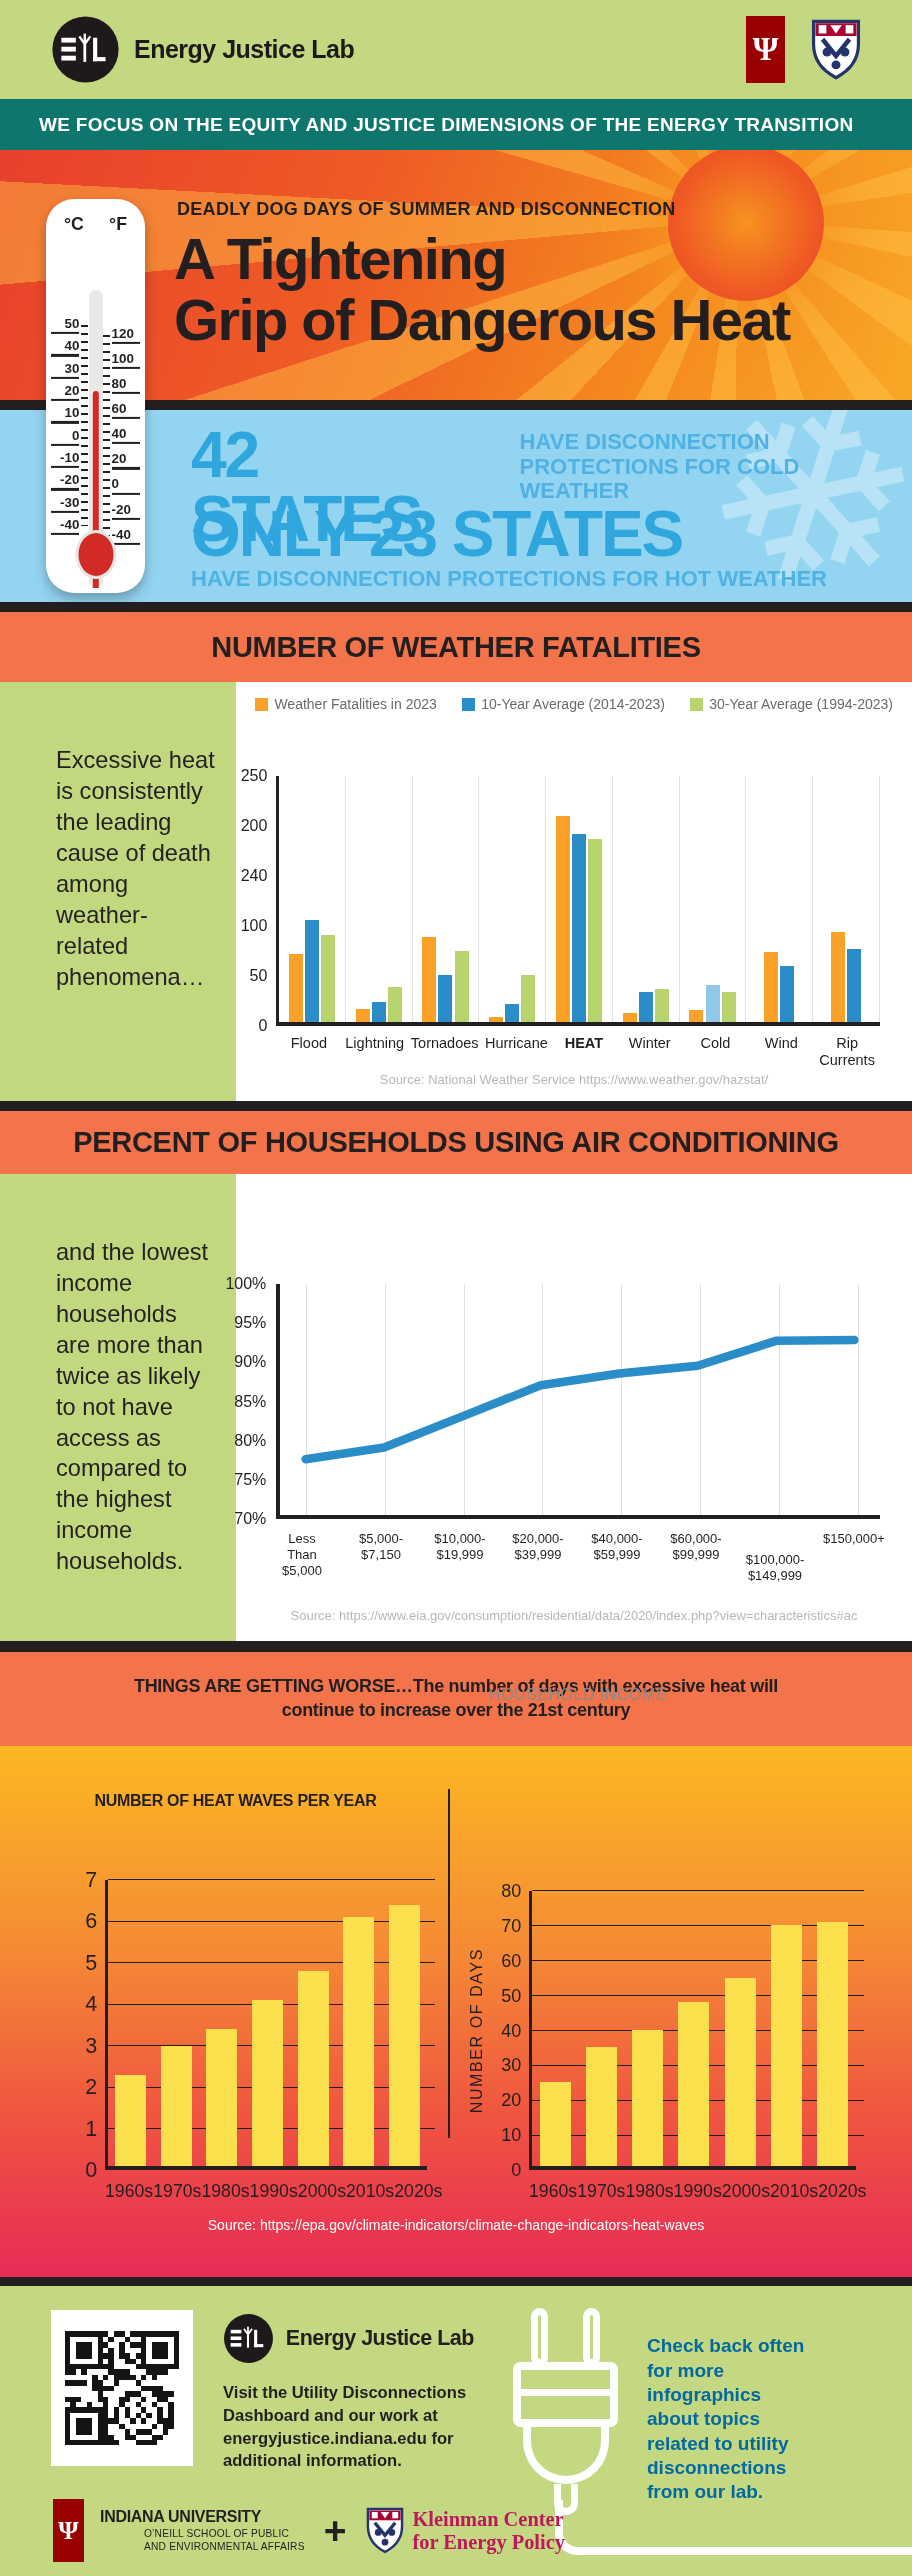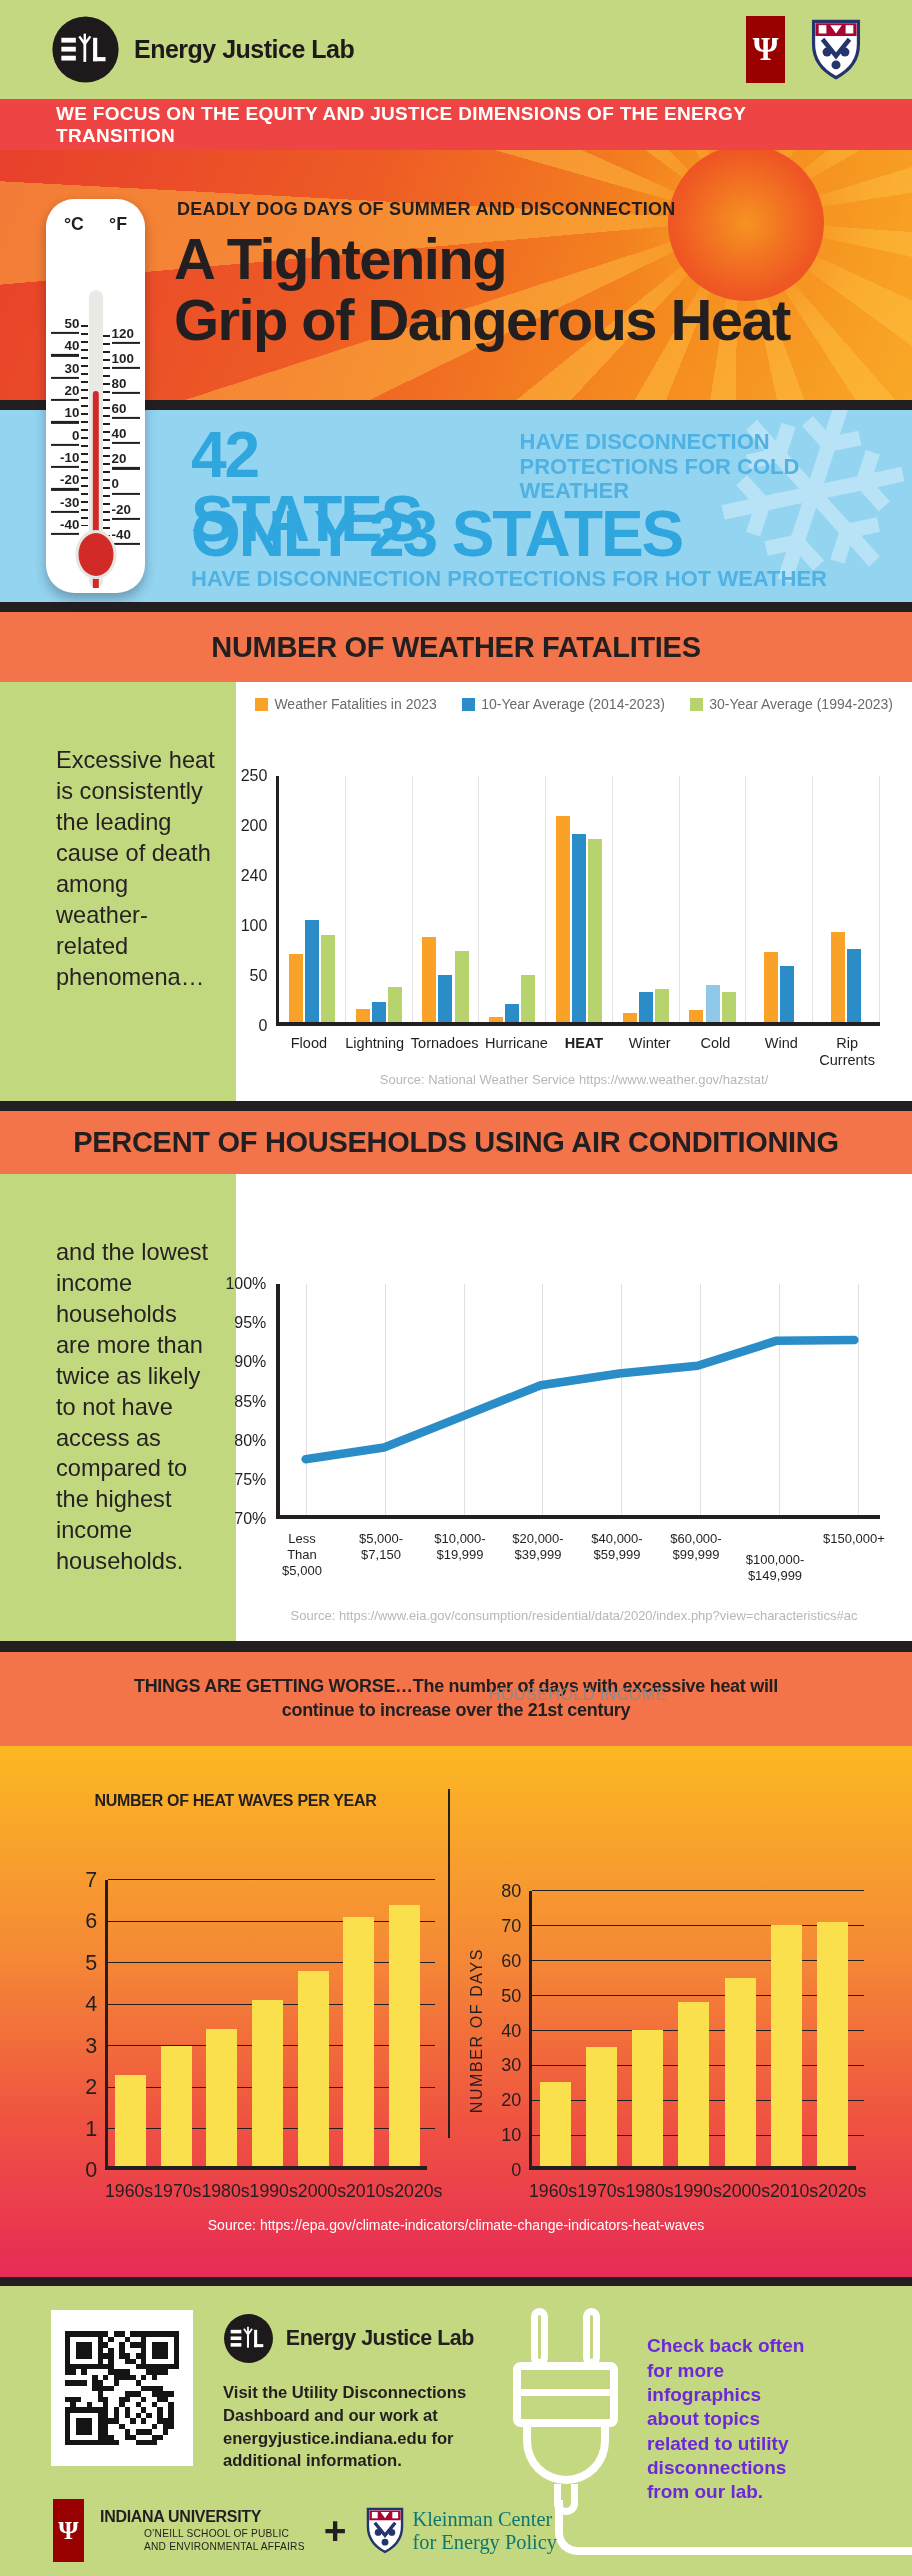--- a/index.html
+++ b/index.html
@@ -10,21 +10,21 @@
   .topbar{height:99px;background:#C4D882;display:flex;align-items:center;justify-content:space-between;padding:0 51px;}
   .brand{display:flex;align-items:center;gap:14px;}
   .ejl-circle{width:69px;height:69px;flex:0 0 auto;}
   .brand-name{font-size:25px;font-weight:800;letter-spacing:-0.5px;color:#1e1a1b;}
   .top-logos{display:flex;align-items:center;gap:26px;}
   .iu-block{width:39px;height:67px;background:#990000;display:flex;align-items:center;justify-content:center;}
   .iu-block span{color:#fff;font-family:"Liberation Serif",serif;font-size:33px;font-weight:700;}
   .penn-svg{width:50px;height:65px;}
 
   
-  .tagline{height:51px;background:#ef4444;color:#fff;display:flex;align-items:center;padding:0 56px;font-size:19px;font-weight:700;letter-spacing:0.3px;}
+  .tagline{height:51px;background:#0f766e;color:#fff;display:flex;align-items:center;padding:0 39px;font-size:19px;font-weight:700;letter-spacing:0.3px;}
 
   
   .hero{height:250px;background:linear-gradient(112deg,#E8402C 0%,#EE5B25 38%,#F58A1F 72%,#F9A826 100%);position:relative;overflow:hidden;}
   .hero .rays{position:absolute;inset:0;background:repeating-conic-gradient(from 118deg at 81% 28%,rgba(255,196,70,.45) 0deg 8deg,rgba(255,196,70,0) 8deg 21deg);}
   .sun{position:absolute;left:668px;top:-5.4px;width:156px;height:156px;border-radius:50%;background:radial-gradient(circle,#F69321 0%,#EF5A23 62%,#E8432D 100%);box-shadow:0 0 48px 19px rgba(246,147,33,.75);}
   .eyebrow{position:absolute;left:177px;top:49px;font-size:18px;font-weight:900;letter-spacing:0.3px;}
   .hero h1{position:absolute;left:174px;top:79px;font-size:58px;line-height:1.05;font-weight:900;letter-spacing:-1.6px;}
 
   .sep{width:100%;background:#231f20;}
   .h18{height:9.7px;}.h20{height:10.7px;}
@@ -130,29 +130,29 @@
   .f-brand-name{font-size:21.5px;font-weight:800;letter-spacing:-0.5px;}
   .f-text{position:absolute;left:223px;top:96px;width:258px;font-size:16.6px;font-weight:700;line-height:1.36;}
   .plug{position:absolute;left:513px;top:21.5px;width:107px;height:209px;}
   .prong{position:absolute;top:0;width:17px;height:58px;border:7px solid #fff;border-radius:8.6px;}
   .prong.p1{left:18px;}.prong.p2{left:70px;}
   .p-body{position:absolute;top:54px;left:0;width:105px;height:65px;border:8px solid #fff;border-radius:7.5px;}
   .p-slot{position:absolute;left:-8px;right:-8px;top:19.3px;height:7px;background:#fff;}
   .p-taper{position:absolute;top:119px;left:9.7px;width:86px;height:57px;border:8px solid #fff;border-top:none;border-radius:0 0 43px 43px;}
   .p-neck{position:absolute;top:176px;left:41px;width:23.6px;height:31px;border:7px solid #fff;border-top:none;border-radius:0 0 11.8px 11.8px;}
   .cord{position:absolute;left:555px;top:214px;width:357px;height:55px;border-left:8px solid #fff;border-bottom:8px solid #fff;border-bottom-left-radius:22.5px;}
-  .f-green{position:absolute;left:647px;top:48px;width:169px;font-size:19px;font-weight:800;color:#6d28d9;line-height:1.28;}
+  .f-green{position:absolute;left:647px;top:48px;width:169px;font-size:19px;font-weight:800;color:#0369a1;line-height:1.28;}
   .logos-row{position:absolute;left:53px;top:213px;display:flex;align-items:center;gap:16px;}
   .iu-foot{width:31px;height:63px;background:#990000;display:flex;align-items:center;justify-content:center;}
   .iu-foot span{color:#fff;font-family:"Liberation Serif",serif;font-size:26px;font-weight:700;}
   .iu-words .t{font-size:16px;font-weight:800;letter-spacing:-0.3px;}
   .iu-words .s{font-size:10.2px;font-weight:400;letter-spacing:0.2px;margin-top:2.1px;line-height:1.25;margin-left:44px;}
   .plus{font-size:39px;font-weight:700;margin:0 3.2px;}
   .kl{display:flex;align-items:center;gap:8.6px;}
-  .kl-text{font-family:"Liberation Serif",serif;font-size:20.4px;font-weight:400;color:#0f766e;line-height:1.12;}
+  .kl-text{font-family:"Liberation Serif",serif;font-size:20.4px;font-weight:700;color:#be185d;line-height:1.12;}
 </style>
 </head>
 <body>
 
 <div class="page">
 
   <header class="topbar">
     <div class="brand">
       <svg class="ejl-circle" viewBox="0 0 100 100">
           <circle cx="50" cy="50" r="48" fill="#1E1A1B"></circle>

